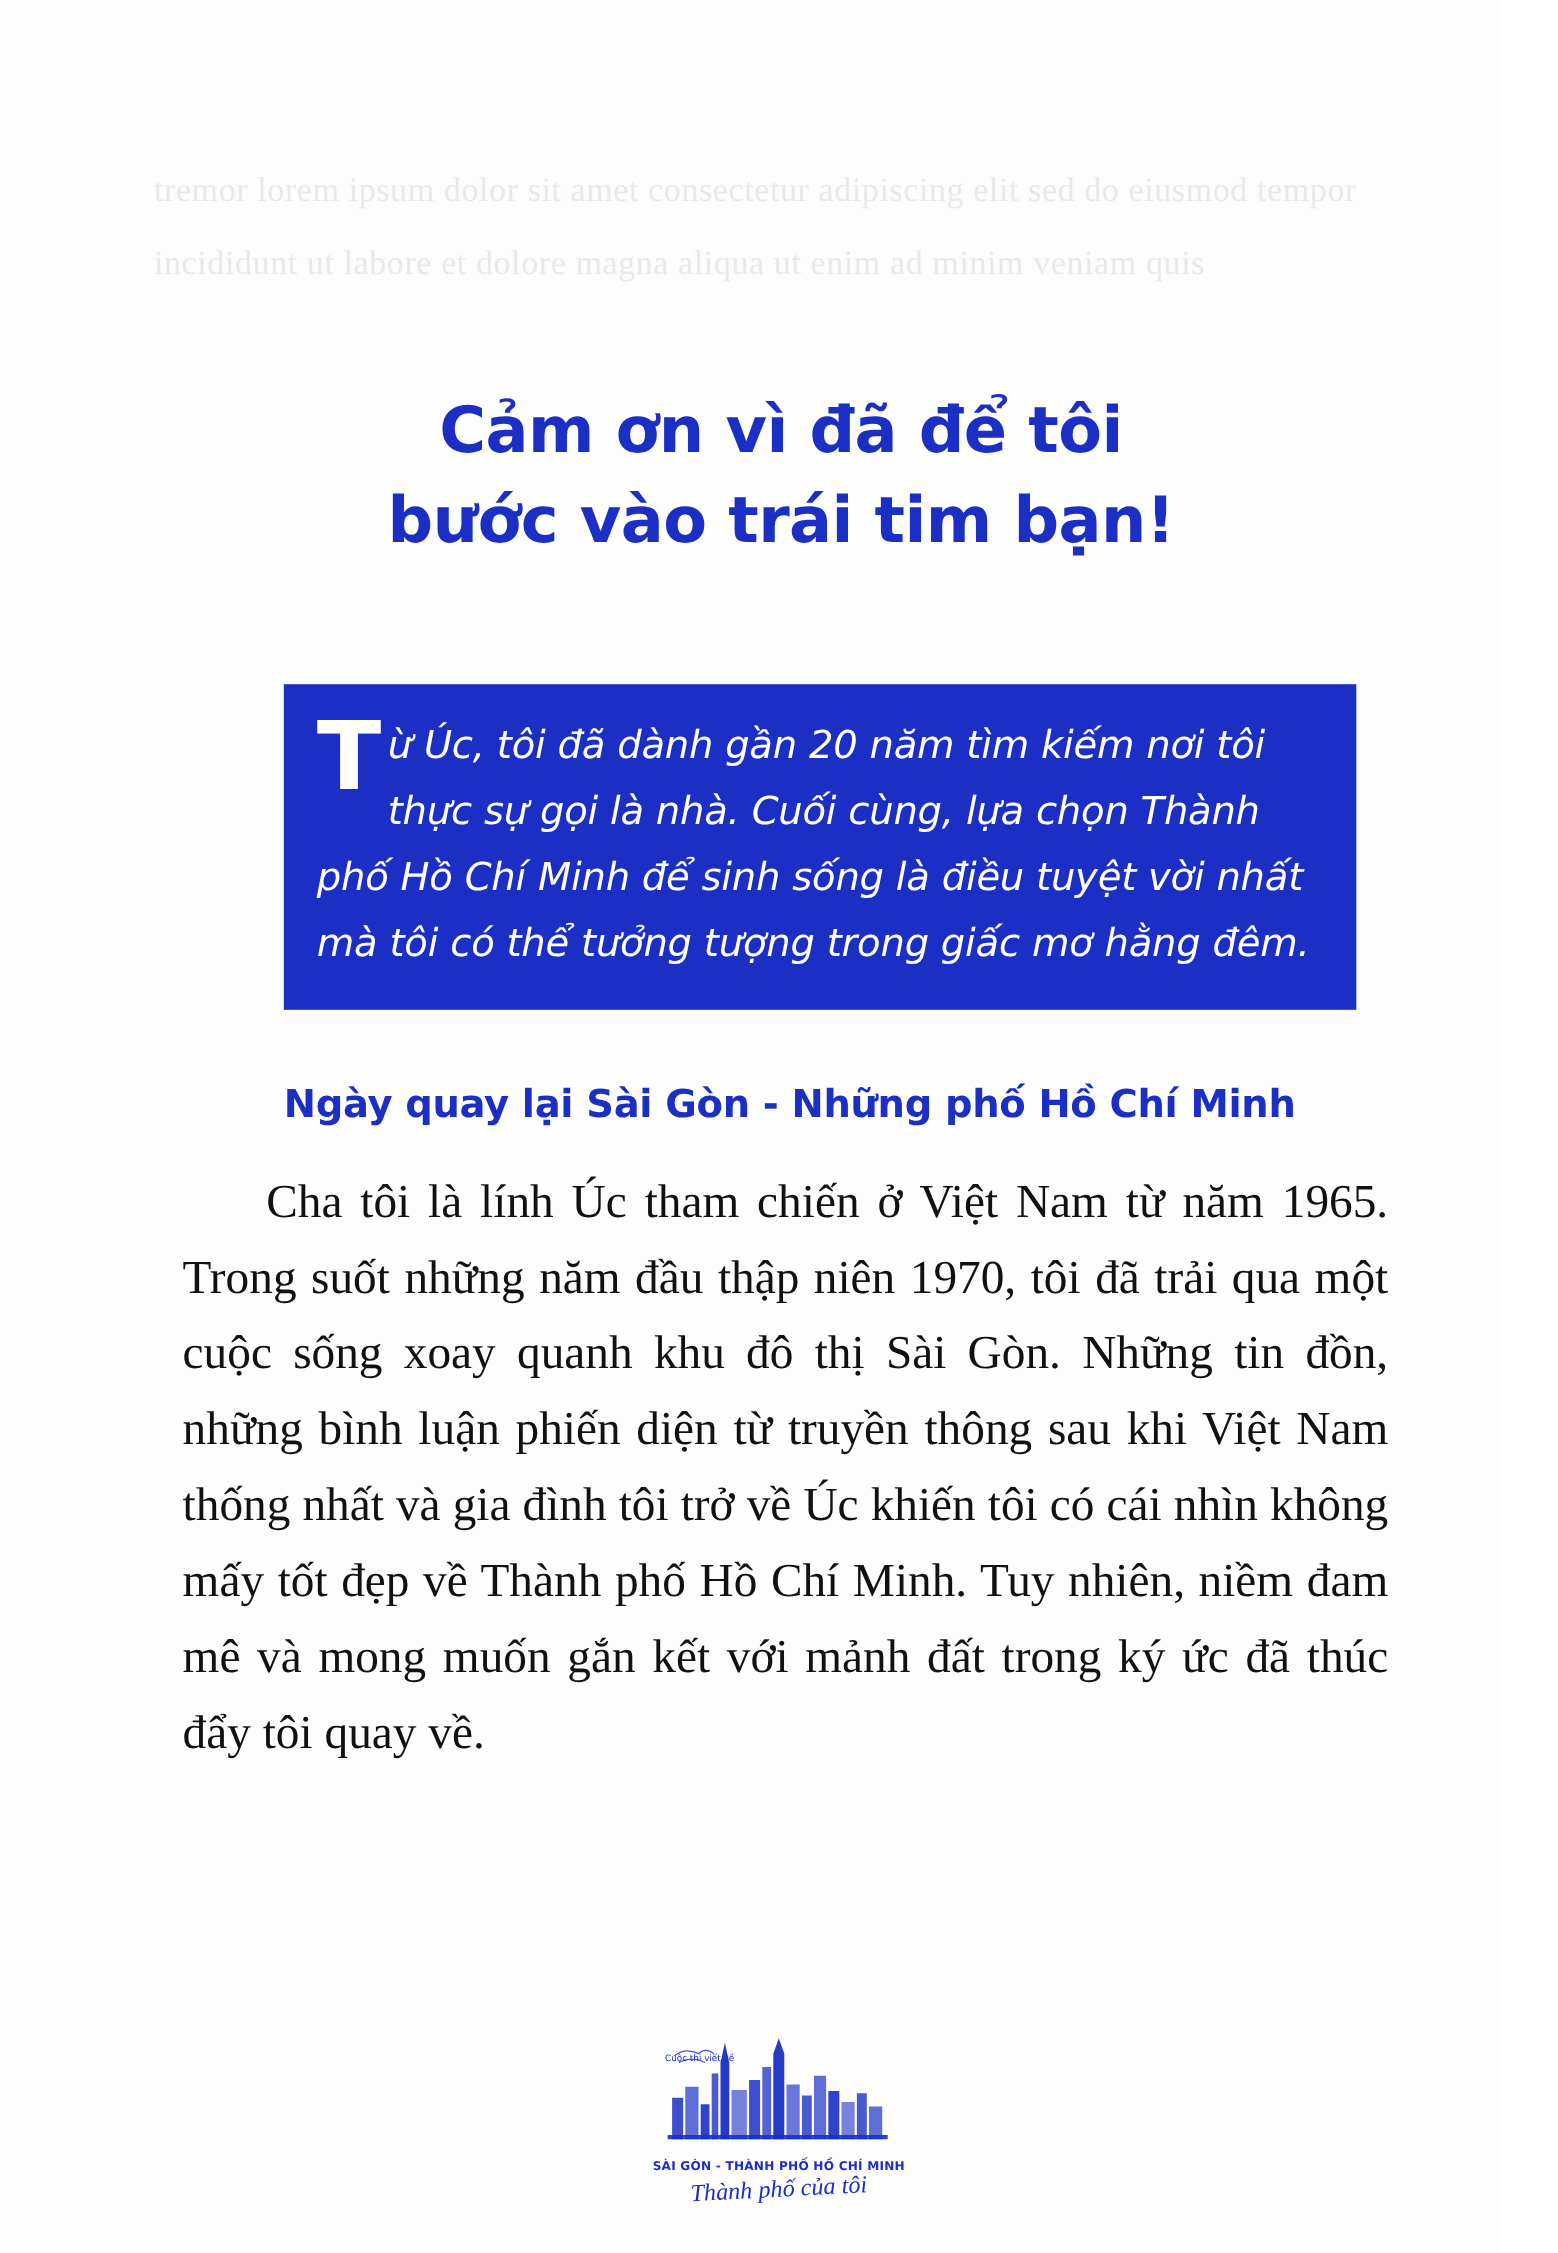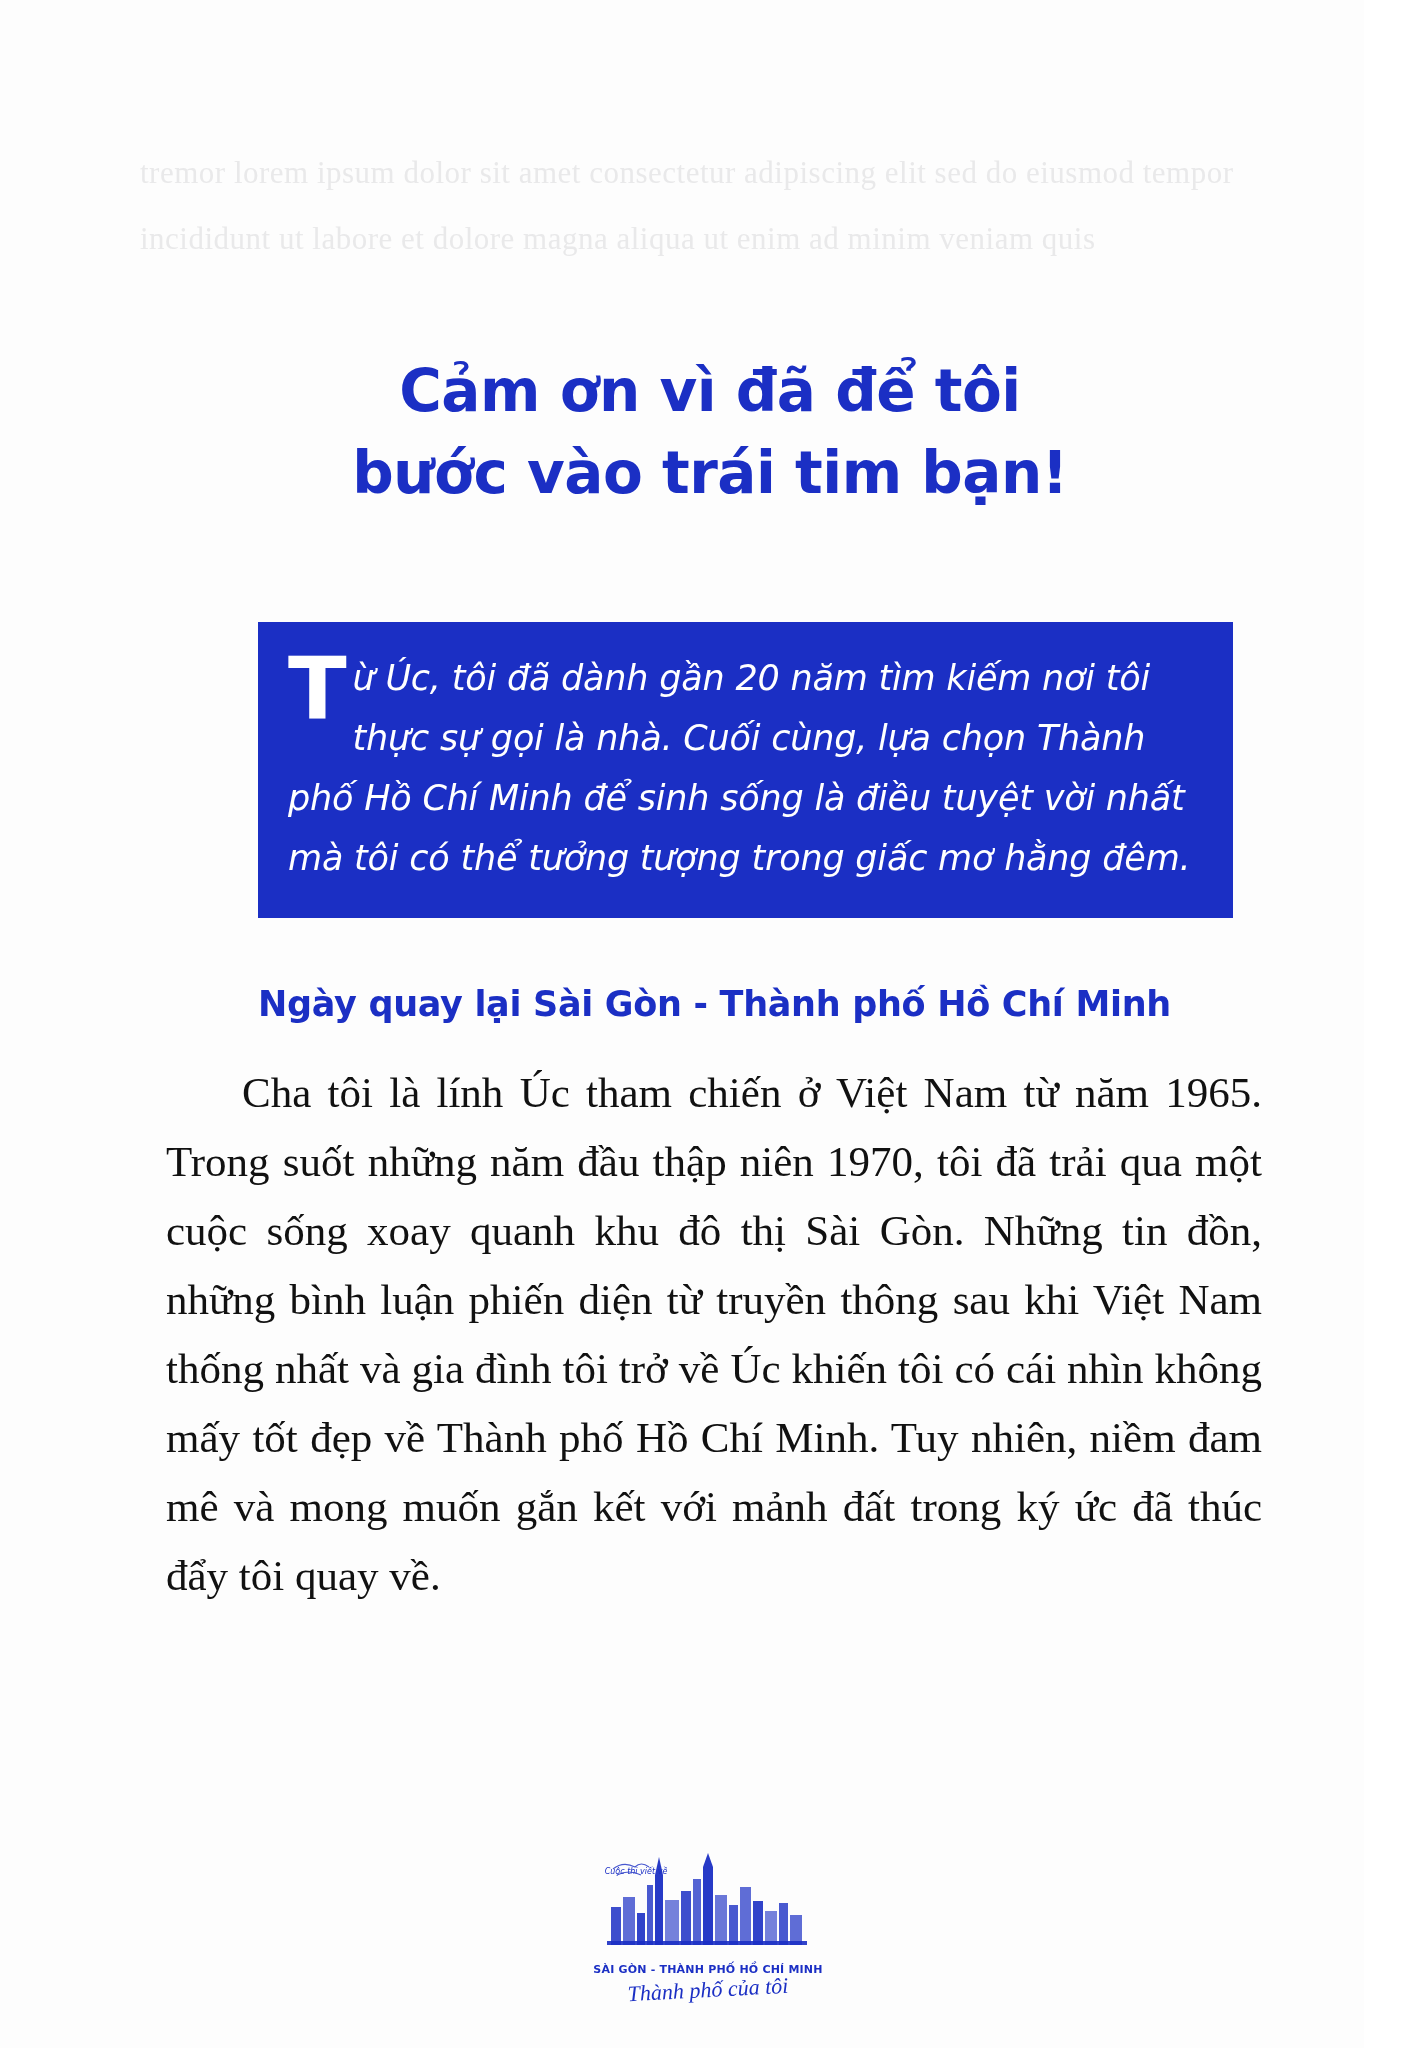--- a/index.html
+++ b/index.html
@@ -141,21 +141,20 @@
   }
   .logo-top-caption {
     font-family: "DejaVu Sans", sans-serif;
     font-size: 8px;
     color: #1b2fc4;
     position: absolute;
     left: 8px;
     top: 22px;
     width: 70px;
     text-align: center;
-    font-style: italic;
   }
   .logo-script {
     font-family: "Liberation Serif", serif;
     font-style: italic;
     font-size: 22px;
     color: #1b2fc4;
     margin-top: 1px;
     transform: rotate(-3deg);
   }
 </style>
@@ -172,21 +171,21 @@
       <span>Cảm ơn vì đã để tôi</span>
       <span class="line2">bước vào trái tim bạn!</span>
     </h1>
 
     <div class="quote-box">
       <div class="quote-text">
         <span class="dropcap">T</span><span>ừ Úc, tôi đã dành gần 20 năm tìm kiếm nơi tôi thực sự gọi là nhà. Cuối cùng, lựa chọn Thành phố Hồ Chí Minh để sinh sống là điều tuyệt vời nhất mà tôi có thể tưởng tượng trong giấc mơ hằng đêm.</span>
       </div>
     </div>
 
-    <div class="subhead">Ngày quay lại Sài Gòn - Thành phố Hồ Chí Minh</div>
+    <div class="subhead">Ngày quay lại Sài Gòn - Những phố Hồ Chí Minh</div>
 
     <div class="body-text">
       <p>Cha tôi là lính Úc tham chiến ở Việt Nam từ năm 1965. Trong suốt những năm đầu thập niên 1970, tôi đã trải qua một cuộc sống xoay quanh khu đô thị Sài Gòn. Những tin đồn, những bình luận phiến diện từ truyền thông sau khi Việt Nam thống nhất và gia đình tôi trở về Úc khiến tôi có cái nhìn không mấy tốt đẹp về Thành phố Hồ Chí Minh. Tuy nhiên, niềm đam mê và mong muốn gắn kết với mảnh đất trong ký ức đã thúc đẩy tôi quay về.</p>
     </div>
 
   </div>
 
   <div class="footer-logo">
     <div class="logo-wrap">
       <svg class="skyline" width="230" height="100" viewBox="0 0 230 100">

